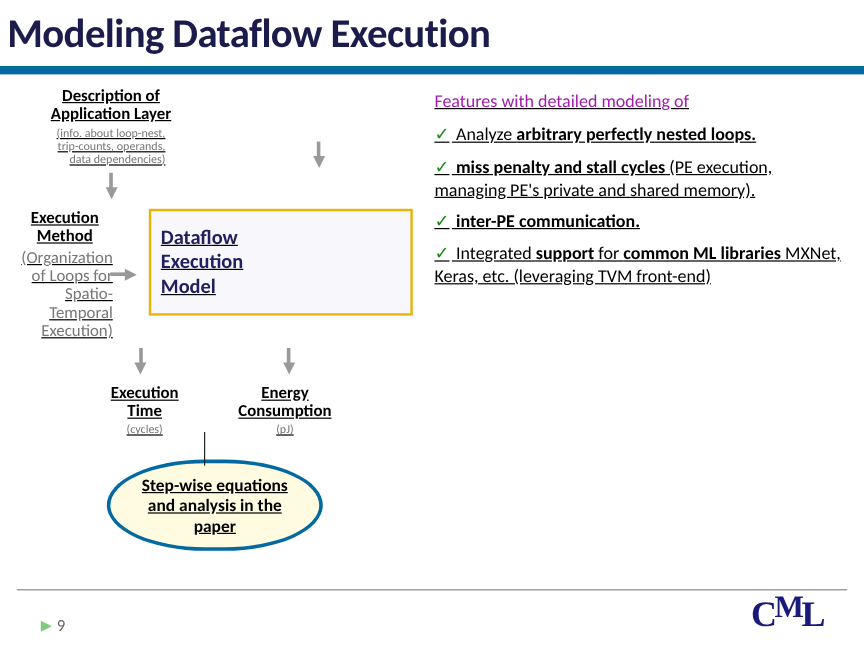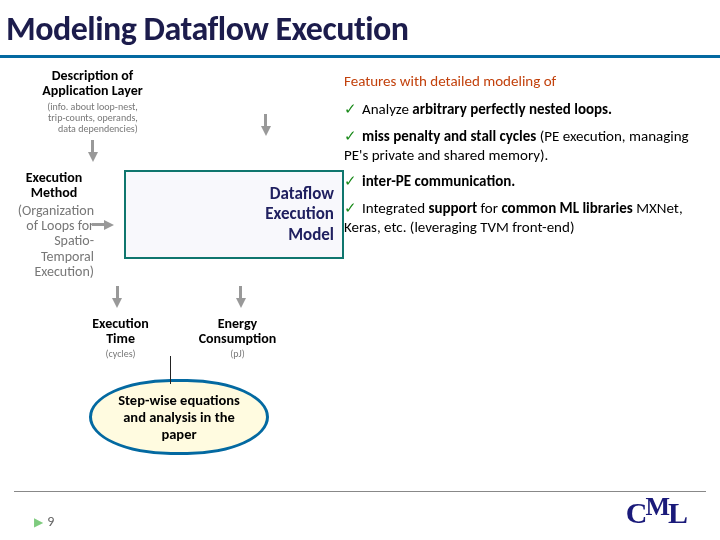--- a/index.html
+++ b/index.html
@@ -9,26 +9,28 @@
     font-family: Calibri, Arial, sans-serif;
     background: #fff;
     position: relative;
     overflow: hidden;
   }
   .title {
     font-size: 34px;
     font-weight: 700;
     color: #1c1c4c;
     padding: 8px 0 6px 6px;
-    border-bottom: 3px solid #0369a1;
+    border-bottom: 7px solid #0369a1;
     letter-spacing: -0.5px;
   }
   .content {
     display: flex;
     padding: 10px 18px 0 14px;
+    gap: 18px;
+    text-decoration: underline;
   }
   .left-col { flex: 0 0 330px; }
   .right-col { flex: 1; padding-top: 4px; }
   
   .diagram {
     display: flex;
     flex-direction: column;
     align-items: center;
   }
   .diagram-top {
@@ -49,24 +51,24 @@
   }
   .arrow-down::before {
     content: ""; position: absolute; top: -22px; left: -1.5px;
     width: 3px; height: 14px; background: #999;
   }
   .diagram-mid { display: flex; align-items: flex-start; gap: 6px; width: 100%; margin-top: 4px; }
   .side-block { flex: 0 0 80px; }
   .side-block .block-sub { font-size: 14px; }
   .model-box {
     flex: 1;
-    border: 2px solid #0f766e;
+    border: 2px solid #eab308;
     background: #f8f8fc;
     padding: 12px 8px;
-    text-align: right;
+    text-align: left;
     font-size: 17px;
     font-weight: 700;
     color: #202060;
     line-height: 1.2;
   }
   .side-notes {
     flex: 0 0 110px;
     font-size: 9.5px;
     color: #777;
     line-height: 1.2;
@@ -102,21 +104,21 @@
     position: relative;
   }
   .callout::before {
     content: "";
     position: absolute;
     top: -26px; left: 45%;
     width: 1px; height: 28px;
     background: #222;
   }
   
-  .features-head { font-size: 15px; color: #c2410c; margin-bottom: 10px; }
+  .features-head { font-size: 15px; color: #a21caf; margin-bottom: 10px; }
   .feat-item { font-size: 15px; color: #000; line-height: 1.25; margin-bottom: 8px; }
   .feat-item .check { color: #1a8a1a; font-family: 'Segoe UI Symbol', sans-serif; margin-right: 2px; }
   .feat-item b { font-weight: 700; }
   
   .footer {
     position: absolute;
     bottom: 10px; left: 0; right: 0;
     padding: 0 20px;
     display: flex;
     justify-content: space-between;

